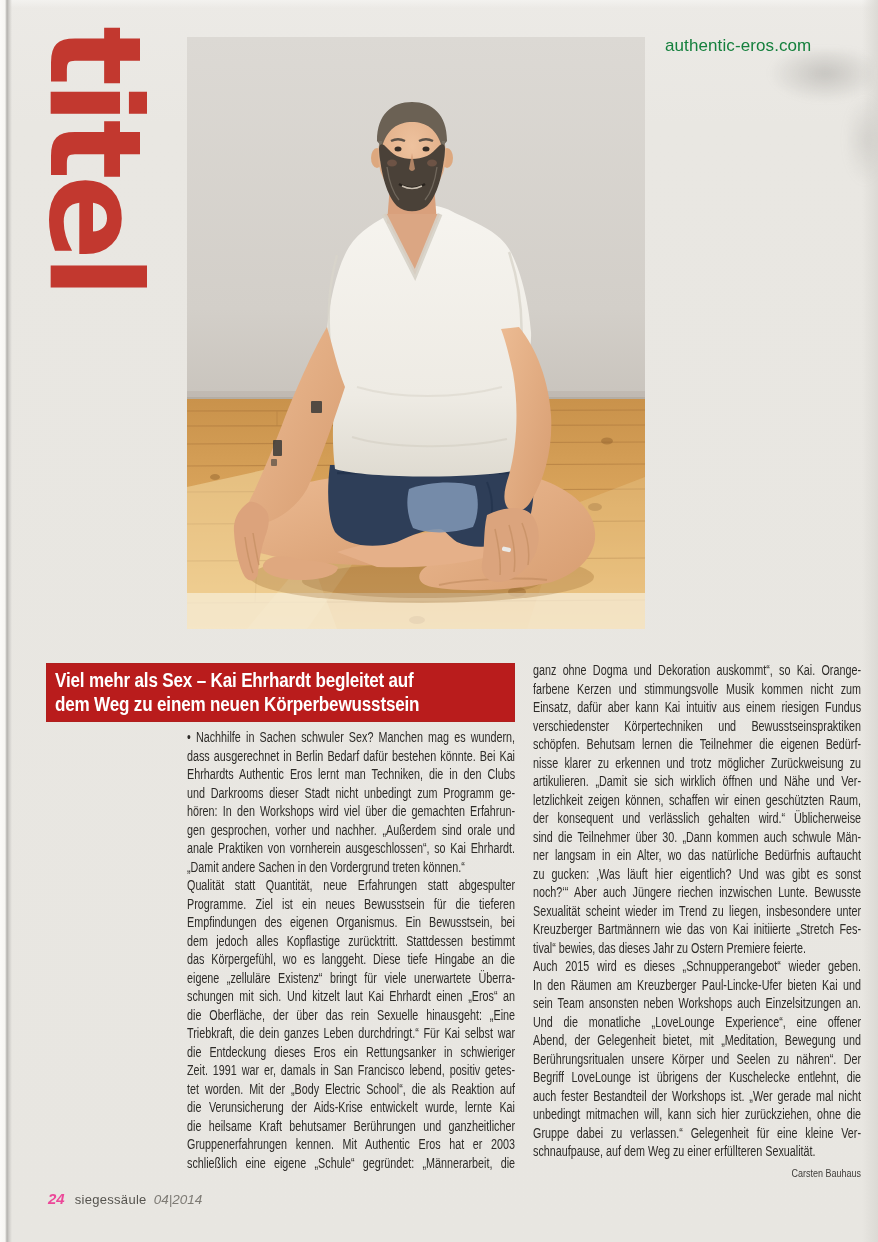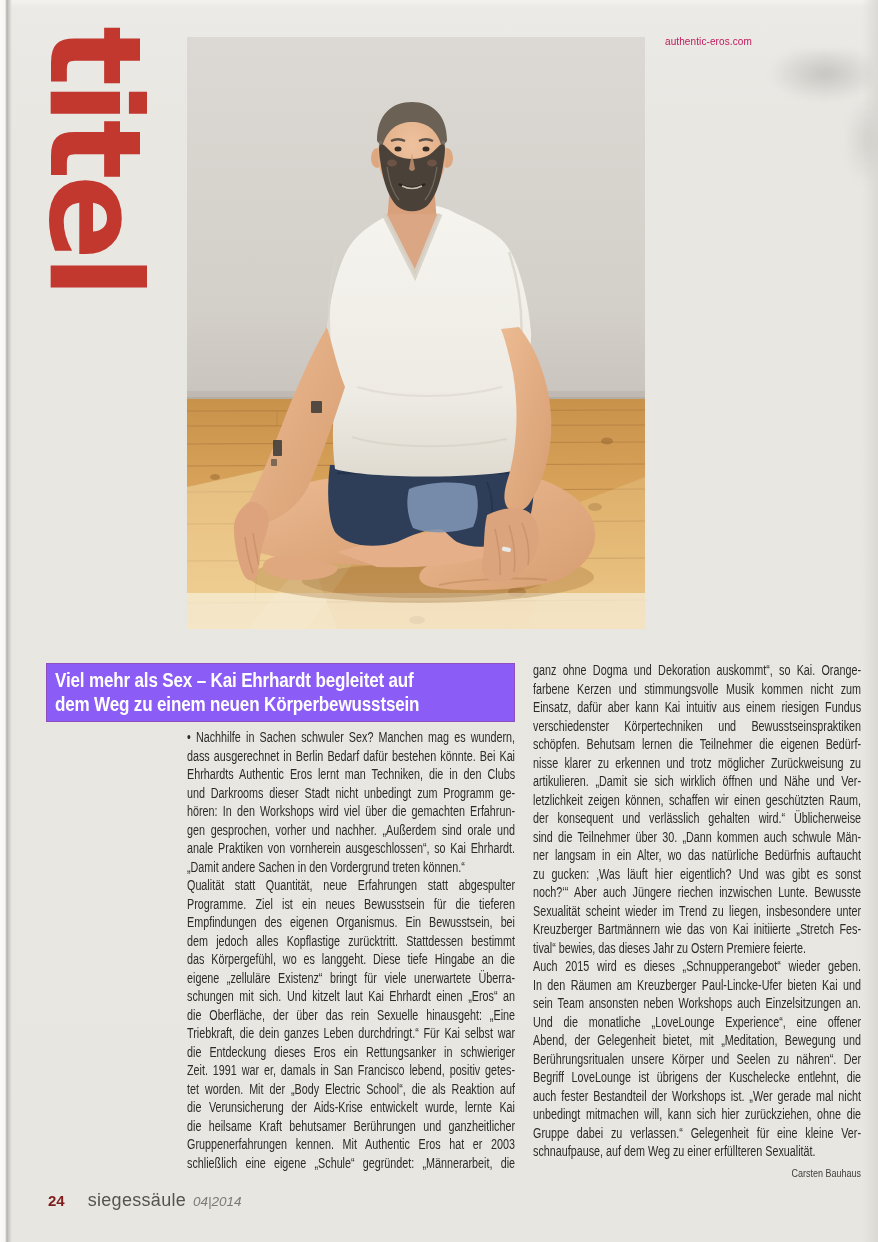--- a/index.html
+++ b/index.html
@@ -25,46 +25,46 @@
   
   .titel-box{position:absolute;left:45px;top:26px;width:94px;height:288px;}
   .titel-text{
     position:absolute;left:0;top:0;width:288px;height:94px;
     transform:rotate(90deg) translateY(-100%);transform-origin:0 0;
     font-family:"DejaVu Sans",sans-serif;font-weight:bold;
     font-size:126px;line-height:90px;letter-spacing:-5px;color:#c2382f;
   }
 
   
-  .website{position:absolute;left:665px;top:36px;font-size:10px;color:#be185d;letter-spacing:.1px;}
+  .website{position:absolute;left:665px;top:36px;font-size:17px;color:#15803d;letter-spacing:.1px;}
 
   
   .photo{position:absolute;left:187px;top:37px;width:458px;height:592px;}
   .photo svg{display:block;}
 
   
-  .headline{position:absolute;left:46px;top:663px;width:469px;height:59px;background:#8b5cf6;
+  .headline{position:absolute;left:46px;top:663px;width:469px;height:59px;background:#b91c1c;
     box-shadow:0 0 0 1px rgba(150,40,35,.25) inset;}
   .headline-inner{padding:6px 0 0 9px;}
   .headline-line{display:block;width:530px;transform:scaleX(.875);transform-origin:0 0;
     color:#ffffff;font-weight:bold;font-size:19.5px;line-height:23.5px;letter-spacing:-.2px;}
 
   
   .col{position:absolute;width:420px;transform:scaleX(.781);transform-origin:0 0;
     font-size:13.8px;line-height:18.5px;color:#2d2b28;}
   .col-left{left:187px;top:729px;}
   .col-right{left:533px;top:662px;}
   .line{white-space:nowrap;height:18.5px;text-align:justify;text-align-last:justify;}
   .line.pend{text-align-last:left;}
   .credit{text-align:right;font-size:11.5px;line-height:15px;margin-top:4px;color:#3e3c39;}
 
   
   .footer{position:absolute;left:48px;top:1190px;display:flex;align-items:baseline;}
-  .footer .pn{font-weight:bold;font-size:15px;color:#7f1d1d;}
-  .footer .mag{font-size:18px;color:#56544f;letter-spacing:.3px;margin-left:23px;}
+  .footer .pn{font-weight:bold;font-style:italic;font-size:15px;color:#ec4899;}
+  .footer .mag{font-size:13px;color:#56544f;letter-spacing:.3px;margin-left:10px;}
   .footer .issue{font-style:italic;font-size:13.5px;color:#7d7a74;margin-left:7px;}
 </style>
 </head>
 <body>
 
 <div class="scan-top"></div>
 <div class="scan-left"></div>
 <div class="scan-right"></div>
 <div class="smudge"></div>
 <div class="smudge2"></div>

